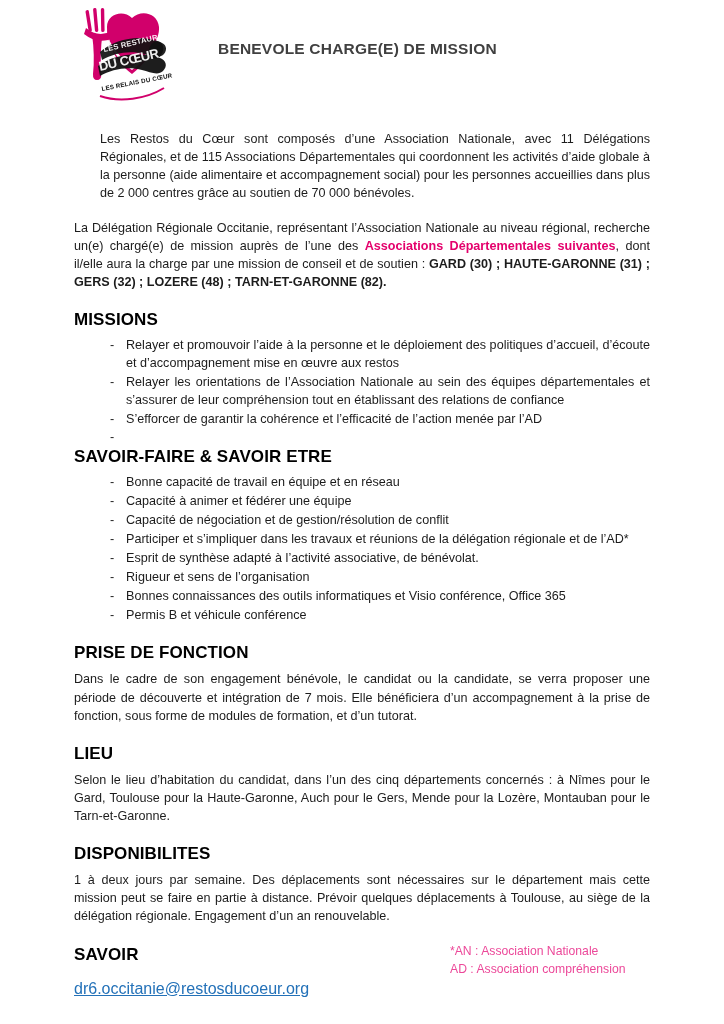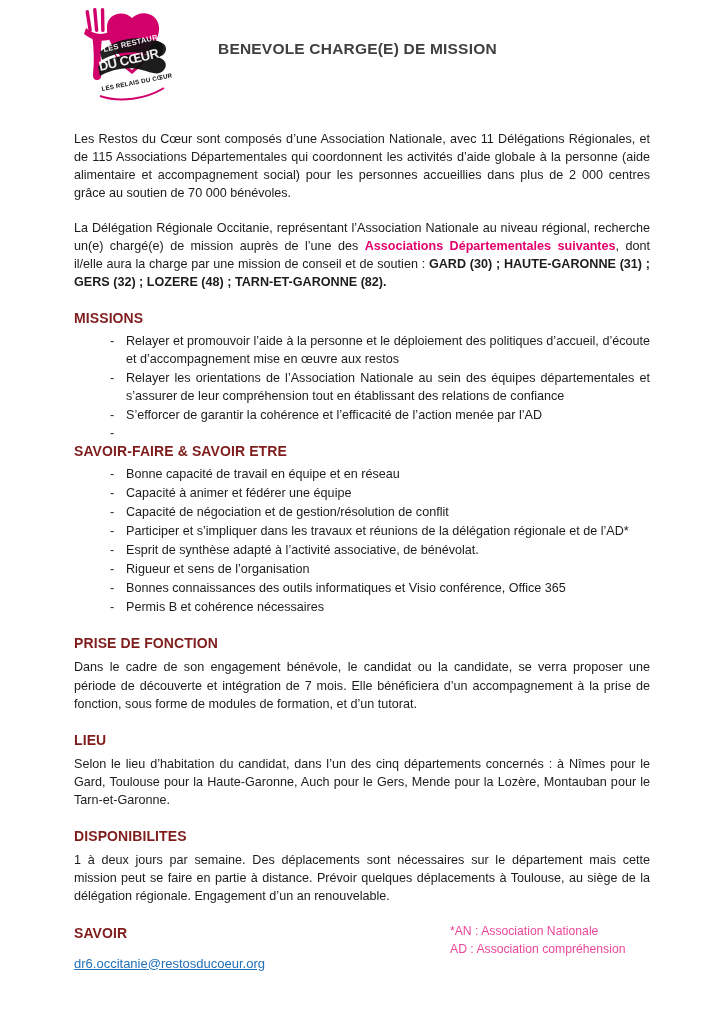--- a/index.html
+++ b/index.html
@@ -54,34 +54,34 @@
   }
 
   
   .para {
     font-size: 12.6px;
     line-height: 1.44;
     text-align: justify;
     color: #1c1c1c;
     margin: 0 0 16px 0;
   }
-  .para.first { margin-top: 22px; }
+  .para.first { margin-top: 22px; margin-left: 26px; }
   .tight { }
 
   .hl-pink {
     color: #E4006C;
     font-weight: bold;
   }
   .bold { font-weight: bold; }
 
   
   .section-head {
-    font-size: 14px;
+    font-size: 17px;
     font-weight: bold;
-    color: #7f1d1d;
+    color: #000000;
     letter-spacing: 0.1px;
     margin: 0 0 7px 0;
   }
   .gap-top { margin-top: 19px; }
 
   
   ul.dashlist {
     list-style: none;
     margin: 0 0 0 0;
     padding: 0 0 0 0;
@@ -106,21 +106,21 @@
   
   .contact-row {
     position: relative;
     margin-top: 19px;
     min-height: 46px;
   }
   .contact-left { width: 330px; }
   .email-link {
     display: inline-block;
     margin-top: 8px;
-    font-size: 13px;
+    font-size: 16px;
     color: #2371B8;
     cursor: pointer;
   }
   .footnote {
     position: absolute;
     left: 376px;
     top: -3px;
     font-size: 12.2px;
     line-height: 1.5;
     color: #ec4899;
@@ -186,21 +186,21 @@
   <div class="section-head gap-top">SAVOIR-FAIRE &amp; SAVOIR ETRE</div>
 
   <ul class="dashlist compact">
     <li><span class="dash">-</span><span>Bonne capacité de travail en équipe et en réseau</span></li>
     <li><span class="dash">-</span><span>Capacité à animer et fédérer une équipe</span></li>
     <li><span class="dash">-</span><span>Capacité de négociation et de gestion/résolution de conflit</span></li>
     <li><span class="dash">-</span><span>Participer et s’impliquer dans les travaux et réunions de la délégation régionale et de l’AD*</span></li>
     <li><span class="dash">-</span><span>Esprit de synthèse adapté à l’activité associative, de bénévolat.</span></li>
     <li><span class="dash">-</span><span>Rigueur et sens de l’organisation</span></li>
     <li><span class="dash">-</span><span>Bonnes connaissances des outils informatiques et Visio conférence, Office 365</span></li>
-    <li><span class="dash">-</span><span>Permis B et cohérence nécessaires</span></li>
+    <li><span class="dash">-</span><span>Permis B et véhicule conférence</span></li>
   </ul>
 
   <div class="section-head gap-top">PRISE DE FONCTION</div>
   <p class="para">Dans le cadre de son engagement bénévole, le candidat ou la candidate, se verra proposer une période de découverte et intégration de 7 mois. Elle bénéficiera d’un accompagnement à la prise de fonction, sous forme de modules de formation, et d’un tutorat.</p>
 
   <div class="section-head gap-top">LIEU</div>
   <p class="para">Selon le lieu d’habitation du candidat, dans l’un des cinq départements concernés : à Nîmes pour le Gard, Toulouse pour la Haute-Garonne, Auch pour le Gers, Mende pour la Lozère, Montauban pour le Tarn-et-Garonne.</p>
 
   <div class="section-head gap-top">DISPONIBILITES</div>
   <p class="para">1 à deux jours par semaine. Des déplacements sont nécessaires sur le département mais cette mission peut se faire en partie à distance. Prévoir quelques déplacements à Toulouse, au siège de la délégation régionale. Engagement d’un an renouvelable.</p>

